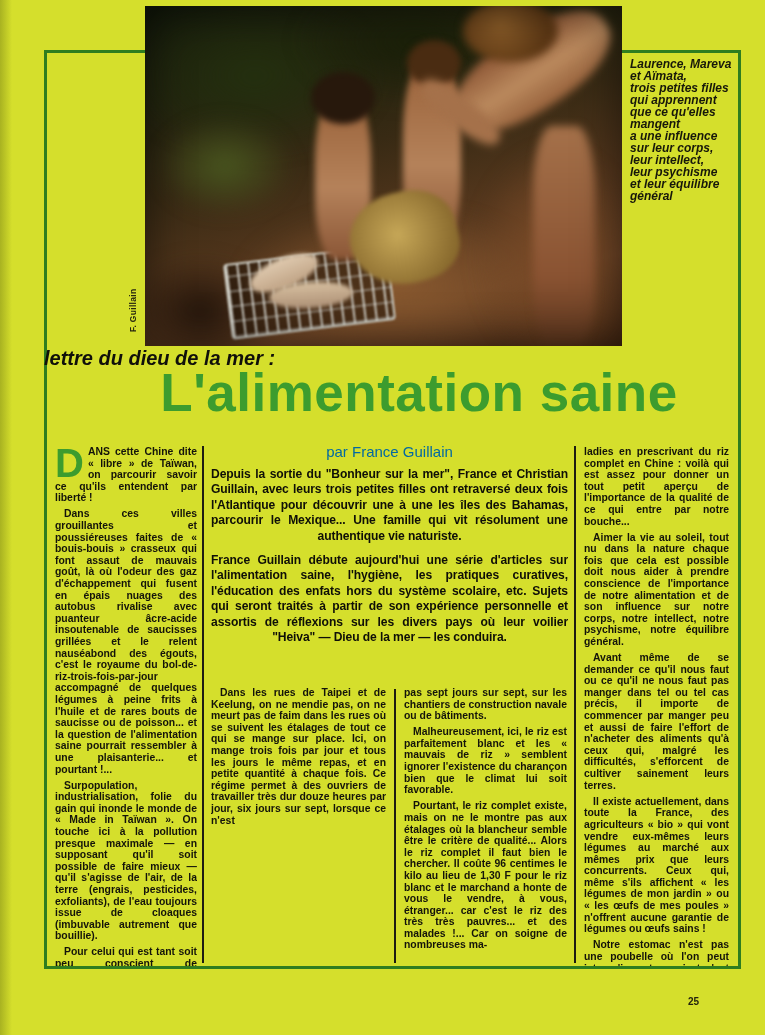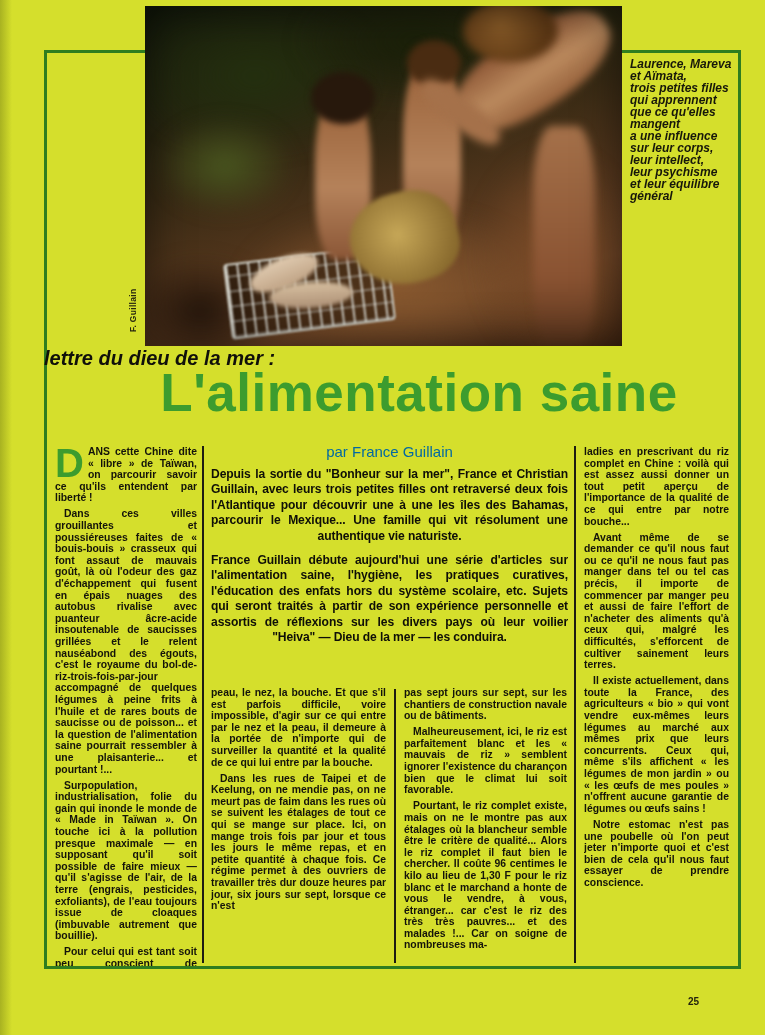--- a/index.html
+++ b/index.html
@@ -159,32 +159,32 @@
     <p class="ind">Pour celui qui est tant soit peu conscient de l'importance d'une vie saine, l'agression est permanente. Et plus que jamais, au lieu de se laisser asphyxier, on est forcé d'admettre que notre corps absorbe par trois voies principales : la</p>
   </div>
 
   <div class="midblock">
     <div class="byline">par France Guillain</div>
     <p class="intro">Depuis la sortie du "Bonheur sur la mer", France et Christian Guillain, avec leurs trois petites filles ont retraversé deux fois l'Atlantique pour découvrir une à une les îles des Bahamas, parcourir le Mexique... Une famille qui vit résolument une authentique vie naturiste.</p>
     <p class="intro">France Guillain débute aujourd'hui une série d'articles sur l'alimentation saine, l'hygiène, les pratiques curatives, l'éducation des enfats hors du système scolaire, etc. Sujets qui seront traités à partir de son expérience personnelle et assortis de réflexions sur les divers pays où leur voilier "Heiva" — Dieu de la mer — les conduira.</p>
   </div>
 
   <div class="col col2 bodytext">
-    <p>peau, le nez, la bouche. Et que s'il est parfois difficile, voire impossible, d'agir sur ce qui entre par le nez et la peau, il demeure à la portée de n'importe qui de surveiller la quantité et la qualité de ce qui lui entre par la bouche.</p>
     <p class="ind">Dans les rues de Taipei et de Keelung, on ne mendie pas, on ne meurt pas de faim dans les rues où se suivent les étalages de tout ce qui se mange sur place. Ici, on mange trois fois par jour et tous les jours le même repas, et en petite quantité à chaque fois. Ce régime permet à des ouvriers de travailler très dur douze heures par jour, six jours sur sept, lorsque ce n'est</p>
   </div>
 
   <div class="col col3 bodytext">
     <p>pas sept jours sur sept, sur les chantiers de construction navale ou de bâtiments.</p>
     <p class="ind">Malheureusement, ici, le riz est parfaitement blanc et les « mauvais de riz » semblent ignorer l'existence du charançon bien que le climat lui soit favorable.</p>
     <p class="ind">Pourtant, le riz complet existe, mais on ne le montre pas aux étalages où la blancheur semble être le critère de qualité... Alors le riz complet il faut bien le chercher. Il coûte 96 centimes le kilo au lieu de 1,30 F pour le riz blanc et le marchand a honte de vous le vendre, à vous, étranger... car c'est le riz des très très pauvres... et des malades !... Car on soigne de nombreuses ma-</p>
   </div>
 
   <div class="col col4 bodytext">
-    <p>ladies en prescrivant du riz complet en Chine : voilà qui est assez aussi donner un tout petit aperçu de l'importance de la qualité de ce qui entre par notre bouche...</p>
+    <p>ladies en prescrivant du riz complet en Chine : voilà qui est assez pour donner un tout petit aperçu de l'importance de la qualité de ce qui entre par notre bouche...</p>
+    <p class="ind">Aimer la vie au soleil, tout nu dans la nature chaque fois que cela est possible doit nous aider à prendre conscience de l'importance de notre alimentation et de son influence sur notre corps, notre intellect, notre psychisme, notre équilibre général.</p>
     <p class="ind">Avant même de se demander ce qu'il nous faut ou ce qu'il ne nous faut pas manger dans tel ou tel cas précis, il importe de commencer par manger peu et aussi de faire l'effort de n'acheter des aliments qu'à ceux qui, malgré les difficultés, s'efforcent de cultiver sainement leurs terres.</p>
     <p class="ind">Il existe actuellement, dans toute la France, des agriculteurs « bio » qui vont vendre eux-mêmes leurs légumes au marché aux mêmes prix que leurs concurrents. Ceux qui, même s'ils affichent « les légumes de mon jardin » ou « les œufs de mes poules » n'offrent aucune garantie de légumes ou œufs sains !</p>
     <p class="ind">Notre estomac n'est pas une poubelle où l'on peut jeter n'importe quoi et c'est bien de cela qu'il nous faut essayer de prendre conscience.</p>
 
   </div>
 
   <div class="pagenum">25</div>
 
 </div>
 

